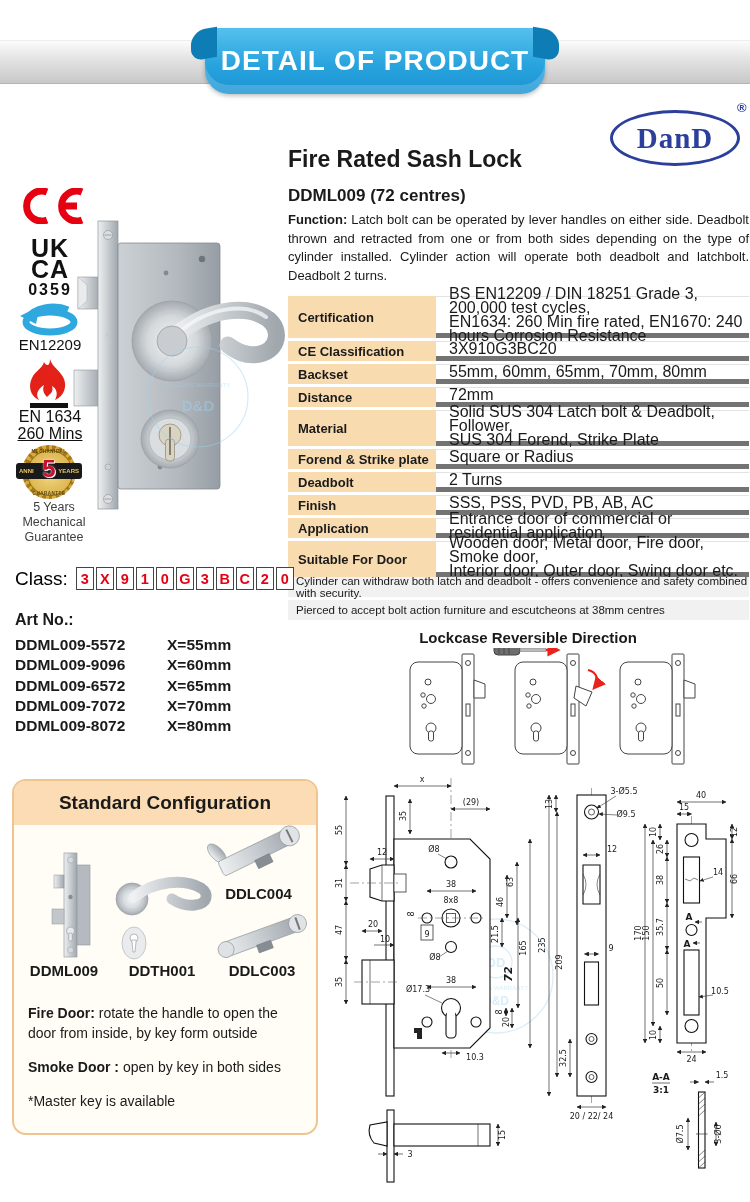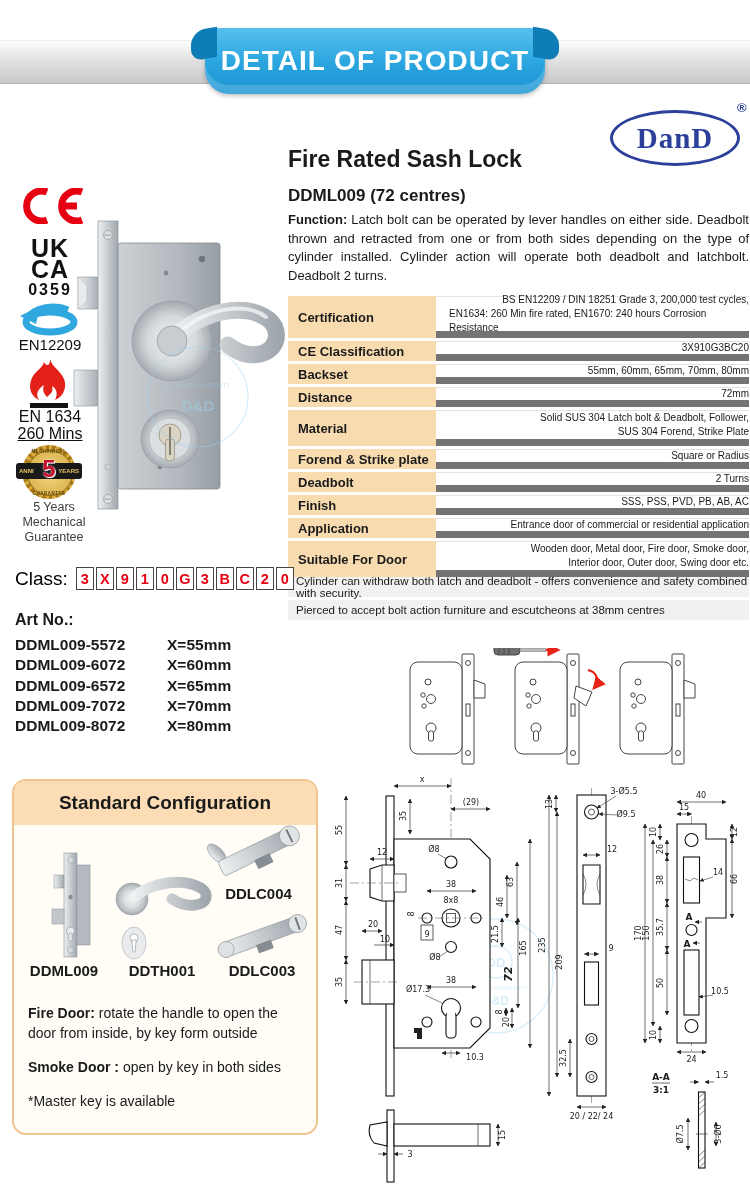--- a/index.html
+++ b/index.html
@@ -44,23 +44,23 @@
   
   .p-title{position:absolute;left:288px;top:146px;font-size:23px;font-weight:bold;}
   .p-model{position:absolute;left:288px;top:186px;font-size:17px;font-weight:bold;}
   .p-func{position:absolute;left:288px;top:211px;width:461px;font-size:13px;line-height:18.5px;text-align:justify;}
   .p-func b{font-weight:bold;}
   
   .spec{position:absolute;left:288px;top:296px;width:461px;}
   .srow{display:flex;margin-bottom:3px;}
   .srow .lab{width:148px;background:#f9dbb0;font-size:13px;font-weight:bold;display:flex;
              align-items:center;padding-left:10px;box-sizing:border-box;flex-shrink:0;}
-  .srow .val{flex:1;background:#fff;border-top:1px solid #e3e3e3;border-bottom:7px solid #737373;
-             font-size:10px;display:flex;flex-direction:column;justify-content:center;
-             padding-left:13px;box-sizing:border-box;line-height:14px;align-items:flex-end;}
+  .srow .val{flex:1;background:#fff;border-top:1px solid #e3e3e3;border-bottom:5px solid #737373;
+             font-size:16px;display:flex;flex-direction:column;justify-content:center;
+             padding-left:13px;box-sizing:border-box;line-height:14px;}
   .h1x{height:20px;} .h2x{height:42px;} .h3x{height:36px;}
   .note{position:absolute;left:288px;width:461px;height:20px;background:#f1f1f1;font-size:11.5px;
         display:flex;align-items:center;padding-left:8px;box-sizing:border-box;}
   
   .class-row{position:absolute;left:15px;top:567px;display:flex;align-items:center;}
   .class-row .cl-label{font-size:19px;color:#000000;margin-right:8px;}
   .class-box{width:16px;height:21px;border:1.6px solid #444;margin-right:2px;background:#fff;
              display:flex;align-items:center;justify-content:center;
              color:#e60012;font-weight:bold;font-size:14.5px;}
   .art{position:absolute;left:15px;top:611px;font-weight:bold;}
@@ -298,37 +298,38 @@
     <span class="class-box">0</span>
   </div>
 
   <div class="art">
     <div class="hdr">Art No.:</div>
     <div class="line">
         <span class="code">DDML009-5572</span>
         <span>X=55mm</span>
       </div>
     <div class="line">
-        <span class="code">DDML009-6072</span>
+        <span class="code">DDML009-9096</span>
         <span>X=60mm</span>
       </div>
     <div class="line">
         <span class="code">DDML009-6572</span>
         <span>X=65mm</span>
       </div>
     <div class="line">
         <span class="code">DDML009-7072</span>
         <span>X=70mm</span>
       </div>
     <div class="line">
         <span class="code">DDML009-8072</span>
         <span>X=80mm</span>
       </div>
   </div>
 
+  <div class="rev-title">Lockcase Reversible Direction</div>
   <svg width="330" height="120" viewBox="0 0 330 120" style="position:absolute;left:398px;top:648px;">
     <defs>
       <marker id="arrred" viewBox="0 0 10 10" refX="8" refY="5" markerWidth="6" markerHeight="6" orient="auto-start-reverse">
         <path d="M0 0L10 5L0 10z" fill="#e8231a"></path>
       </marker>
     </defs>
     <g stroke="#444" fill="#fff">
       <rect x="64" y="6" width="12" height="110" rx="1"></rect>
       <circle cx="70" cy="15" r="2.5"></circle>
         <circle cx="70" cy="105" r="2.5"></circle>

